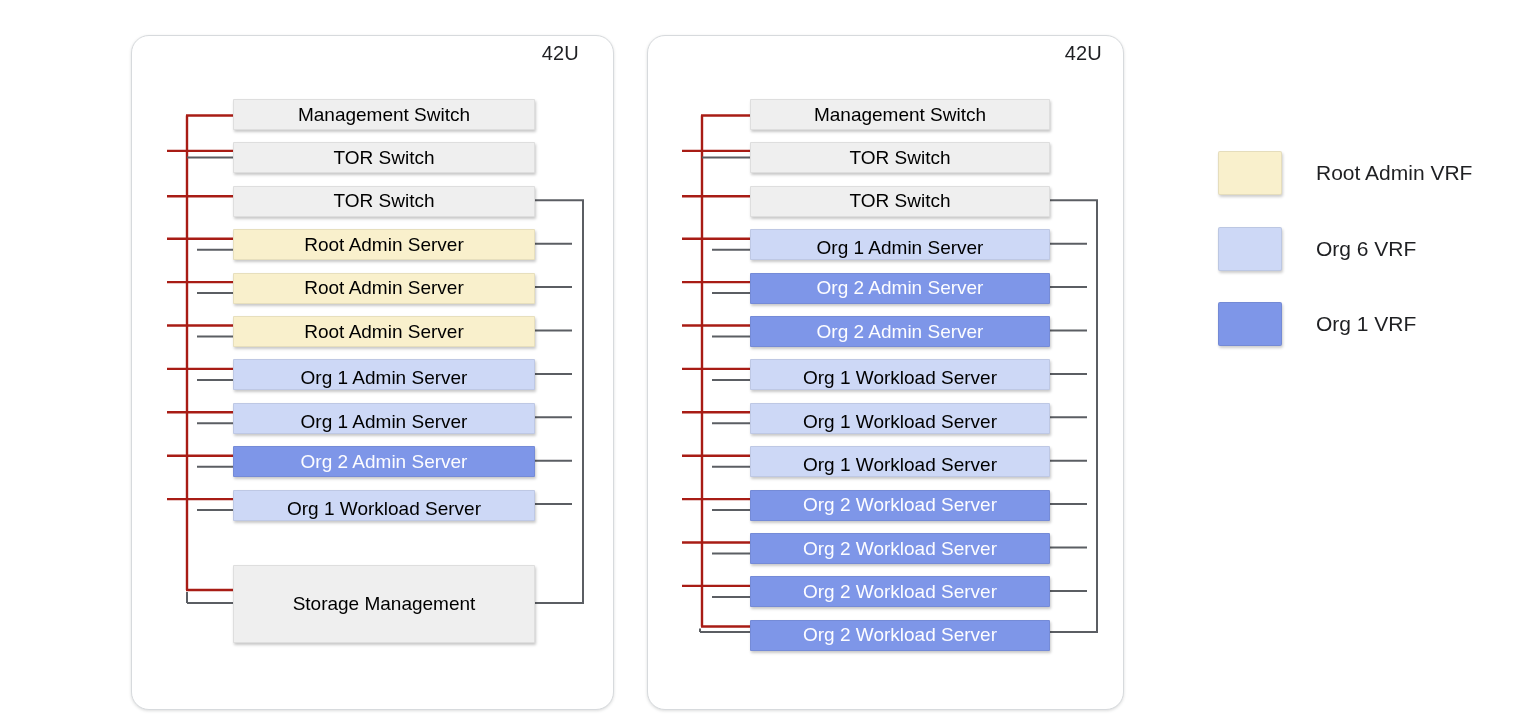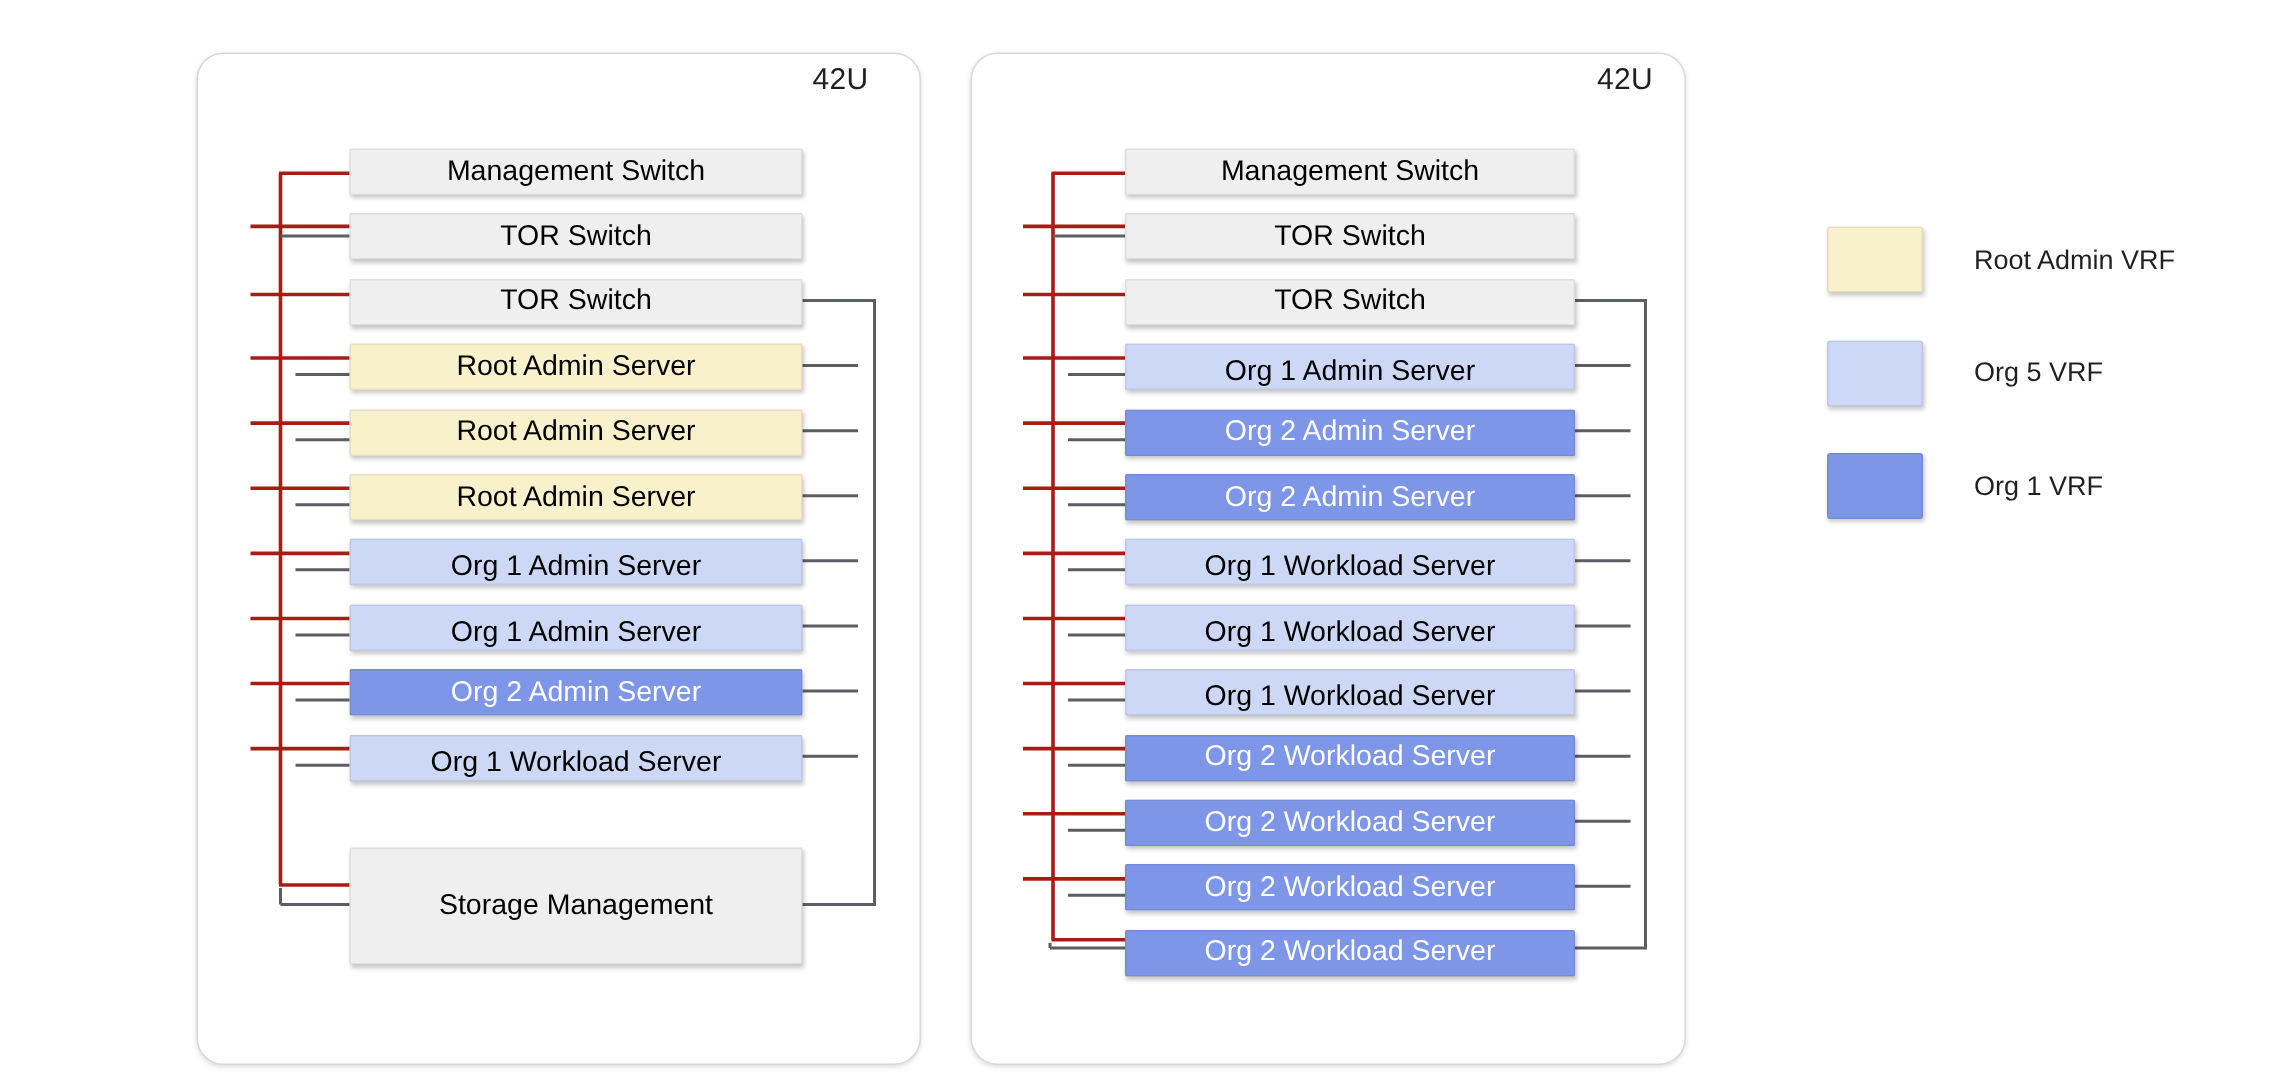--- a/index.html
+++ b/index.html
@@ -74,21 +74,21 @@
     width: 64px;
     height: 44px;
     border-radius: 2px;
     border: 1px solid rgba(0, 0, 0, 0.08);
     box-shadow: 1px 2px 3px rgba(0, 0, 0, 0.2);
     box-sizing: border-box;
     flex: 0 0 auto;
   }
   .legend-label {
     margin-left: 34px;
-    font-size: 18px;
+    font-size: 21px;
     color: #1f2023;
     white-space: nowrap;
   }
 </style>
 </head>
 <body>
 
 <div class="page">
   <svg class="wires" width="1528" height="728">
       <line x1="187" y1="115.5" x2="187" y2="590" stroke="#a81c15" stroke-width="2.4"></line>
@@ -171,21 +171,21 @@
     <div class="rack-cap" style="right:21px;">42U</div>
   </div>
 
   <div class="legend" id="legend">
       <div class="legend-item" style="top: 0px;">
         <div class="legend-swatch" style="background: rgb(249, 240, 204);"></div>
         <div class="legend-label">Root Admin VRF</div>
       </div>
       <div class="legend-item" style="top: 75.5px;">
         <div class="legend-swatch" style="background: rgb(205, 216, 246);"></div>
-        <div class="legend-label">Org 5 VRF</div>
+        <div class="legend-label">Org 6 VRF</div>
       </div>
       <div class="legend-item" style="top: 151px;">
         <div class="legend-swatch" style="background: rgb(126, 150, 232);"></div>
         <div class="legend-label">Org 1 VRF</div>
       </div>
     </div>
 <div class="unit switch" style="left: 233px; top: 99px; width: 302px; height: 31px;">
       <span>Management Switch</span>
     </div>
     <div class="unit switch" style="left: 233px; top: 142.4px; width: 302px; height: 31px;">

